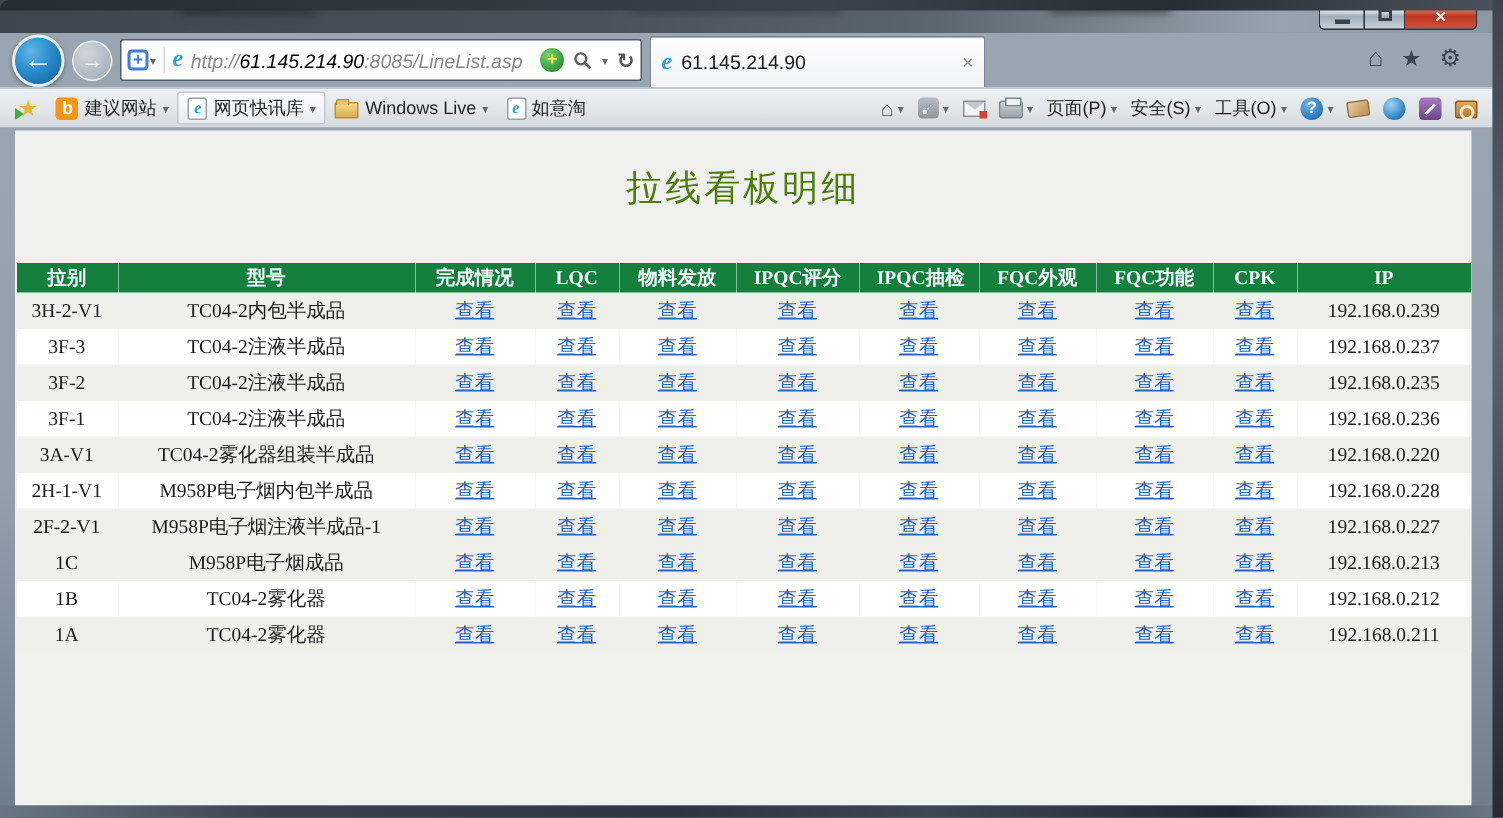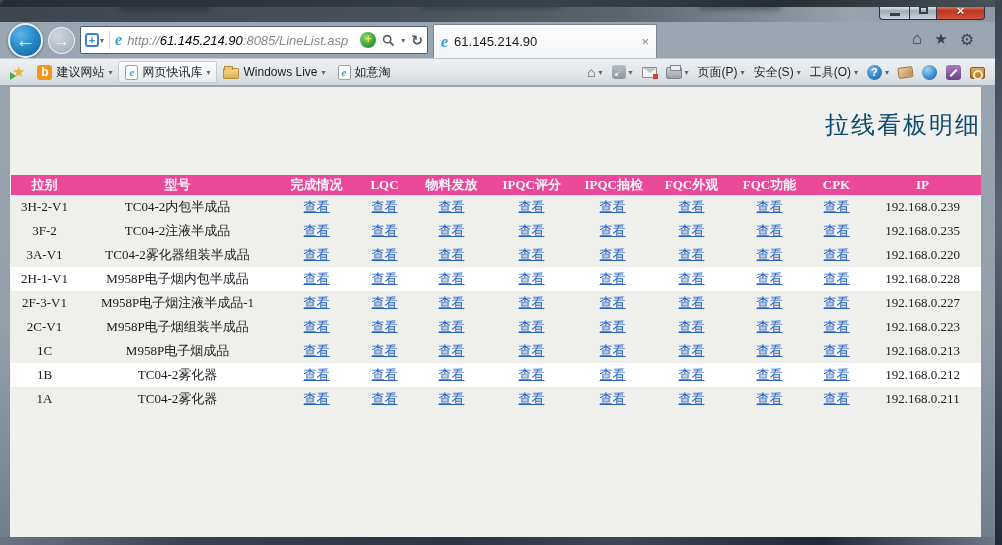--- a/index.html
+++ b/index.html
@@ -123,25 +123,25 @@
     background:#fff; transform:rotate(-45deg); }
   .misc-research { width:15px; height:12px; border-radius:2px; margin-top:2px;
     background:linear-gradient(180deg,#e2a94f,#b3762a); border:1px solid #8d5d20; position:relative; }
   .misc-research::after { content:""; position:absolute; right:1px; top:2px; width:6px; height:6px;
     border:2px solid #f4e9d2; border-radius:50%; }
 
   
   .content { position:absolute; left:10px; right:21px; top:87px; bottom:8px;
     background:#f0f0ee; overflow:hidden;
     font-family:"Liberation Serif","DejaVu Serif",serif; }
-  .page-title { margin-top:22px; text-align:right; font-size:24px; color:#0c4a6e; letter-spacing:2px; }
+  .page-title { margin-top:22px; text-align:center; font-size:24px; color:#4d7c0f; letter-spacing:2px; }
 
   table.board { width:950px; margin:34px auto 0 auto; border-collapse:collapse; table-layout:fixed;
     font-size:13px; }
-  table.board th { background:#ec4899; color:#f2f5f9; font-weight:bold; height:19px;
+  table.board th { background:#15803d; color:#f2f5f9; font-weight:bold; height:19px;
     padding:1px 12px; text-align:center; white-space:nowrap; overflow:hidden; }
   table.board td { height:24px; text-align:center; padding:0 2px; color:#1a1a1a;
     white-space:nowrap; overflow:hidden; }
   table.board tr { background:#ffffff; }
   table.board tr.alt { background:#efefec;margin-top:24px; }
   table.board a { color:#2863c5; text-decoration:underline; }
 
   .bottom-edge { position:absolute; left:0; right:0; bottom:0; height:8px;
     background:linear-gradient(90deg,#6a7684 0%,#39434f 18%,#2c3540 45%,#3c4754 62%,#202a36 82%,#6d7987 100%); }
 </style>
@@ -312,32 +312,58 @@
             <td><a href="#">查看</a></td>
             <td><a href="#">查看</a></td>
             <td><a href="#">查看</a></td>
             <td><a href="#">查看</a></td>
             <td><a href="#">查看</a></td>
             <td><a href="#">查看</a></td>
             <td><a href="#">查看</a></td>
             <td><a href="#">查看</a></td>
             <td>192.168.0.239</td>
           </tr>
+          <tr>
+            <td>3F-3</td>
+            <td>TC04-2注液半成品</td>
+            <td><a href="#">查看</a></td>
+            <td><a href="#">查看</a></td>
+            <td><a href="#">查看</a></td>
+            <td><a href="#">查看</a></td>
+            <td><a href="#">查看</a></td>
+            <td><a href="#">查看</a></td>
+            <td><a href="#">查看</a></td>
+            <td><a href="#">查看</a></td>
+            <td>192.168.0.237</td>
+          </tr>
           <tr class="alt">
             <td>3F-2</td>
             <td>TC04-2注液半成品</td>
             <td><a href="#">查看</a></td>
             <td><a href="#">查看</a></td>
             <td><a href="#">查看</a></td>
             <td><a href="#">查看</a></td>
             <td><a href="#">查看</a></td>
             <td><a href="#">查看</a></td>
             <td><a href="#">查看</a></td>
             <td><a href="#">查看</a></td>
             <td>192.168.0.235</td>
+          </tr>
+          <tr>
+            <td>3F-1</td>
+            <td>TC04-2注液半成品</td>
+            <td><a href="#">查看</a></td>
+            <td><a href="#">查看</a></td>
+            <td><a href="#">查看</a></td>
+            <td><a href="#">查看</a></td>
+            <td><a href="#">查看</a></td>
+            <td><a href="#">查看</a></td>
+            <td><a href="#">查看</a></td>
+            <td><a href="#">查看</a></td>
+            <td>192.168.0.236</td>
           </tr>
           <tr class="alt">
             <td>3A-V1</td>
             <td>TC04-2雾化器组装半成品</td>
             <td><a href="#">查看</a></td>
             <td><a href="#">查看</a></td>
             <td><a href="#">查看</a></td>
             <td><a href="#">查看</a></td>
             <td><a href="#">查看</a></td>
             <td><a href="#">查看</a></td>
@@ -352,44 +378,31 @@
             <td><a href="#">查看</a></td>
             <td><a href="#">查看</a></td>
             <td><a href="#">查看</a></td>
             <td><a href="#">查看</a></td>
             <td><a href="#">查看</a></td>
             <td><a href="#">查看</a></td>
             <td><a href="#">查看</a></td>
             <td>192.168.0.228</td>
           </tr>
           <tr class="alt">
-            <td>2F-3-V1</td>
+            <td>2F-2-V1</td>
             <td>M958P电子烟注液半成品-1</td>
             <td><a href="#">查看</a></td>
             <td><a href="#">查看</a></td>
             <td><a href="#">查看</a></td>
             <td><a href="#">查看</a></td>
             <td><a href="#">查看</a></td>
             <td><a href="#">查看</a></td>
             <td><a href="#">查看</a></td>
             <td><a href="#">查看</a></td>
             <td>192.168.0.227</td>
-          </tr>
-          <tr class="alt">
-            <td>2C-V1</td>
-            <td>M958P电子烟组装半成品</td>
-            <td><a href="#">查看</a></td>
-            <td><a href="#">查看</a></td>
-            <td><a href="#">查看</a></td>
-            <td><a href="#">查看</a></td>
-            <td><a href="#">查看</a></td>
-            <td><a href="#">查看</a></td>
-            <td><a href="#">查看</a></td>
-            <td><a href="#">查看</a></td>
-            <td>192.168.0.223</td>
           </tr>
           <tr class="alt">
             <td>1C</td>
             <td>M958P电子烟成品</td>
             <td><a href="#">查看</a></td>
             <td><a href="#">查看</a></td>
             <td><a href="#">查看</a></td>
             <td><a href="#">查看</a></td>
             <td><a href="#">查看</a></td>
             <td><a href="#">查看</a></td>

